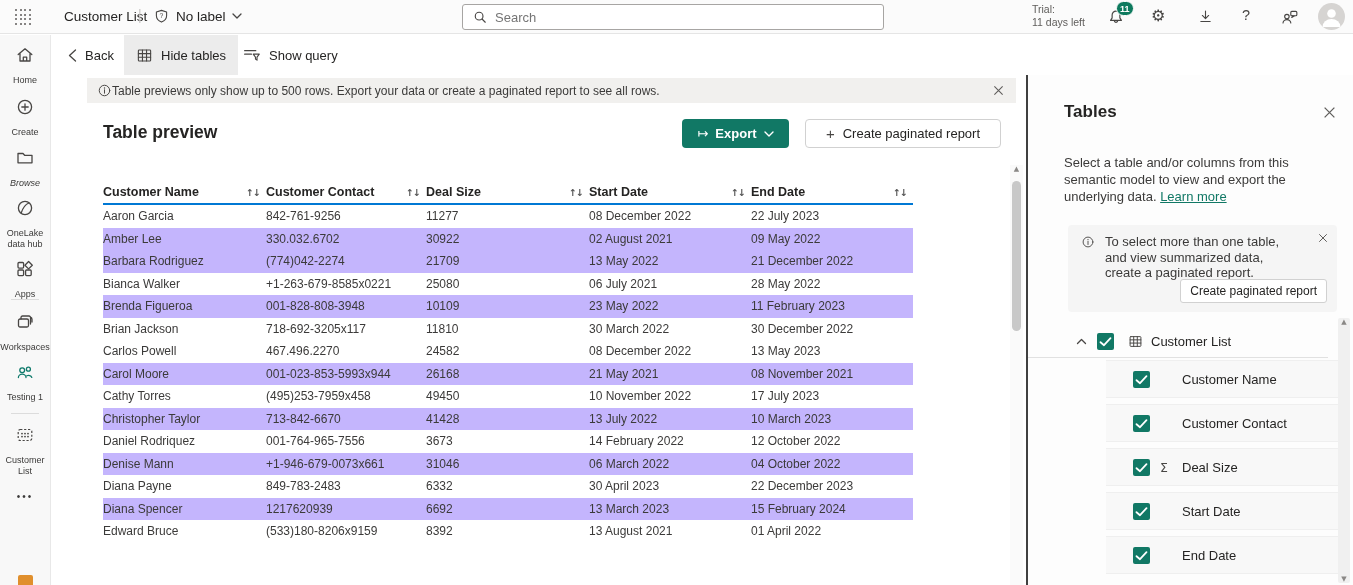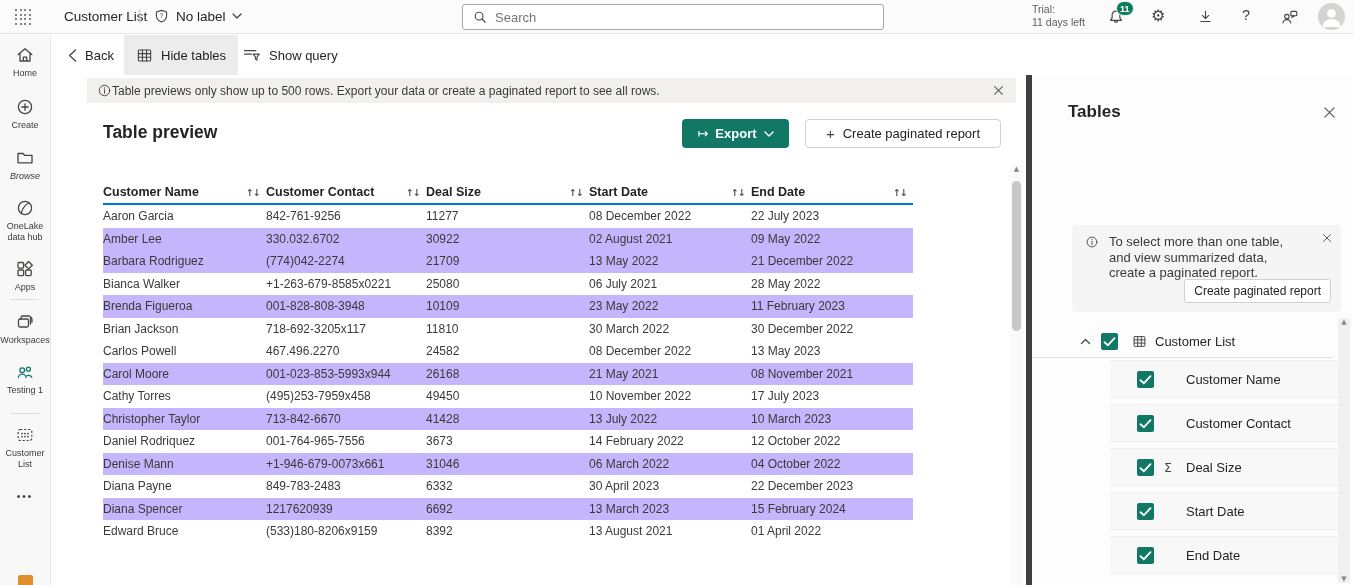--- a/index.html
+++ b/index.html
@@ -23,21 +23,21 @@
   .tbicon { position:absolute; top:8px; cursor:pointer; }
   .badge { position:absolute; left:1116px; top:1px; min-width:16px; height:15px; border-radius:8px; background:#0e7a5e; color:#fff; font-size:9px; font-weight:bold; text-align:center; line-height:15px; padding:0 3px; border:1px solid #fbfbfb; }
   .gear { font-family:"DejaVu Sans",sans-serif; font-size:16px; color:#484644; top:6px; }
   .help { font-size:14.5px; color:#484644; top:7px; }
   .avatar { position:absolute; left:1318px; top:3px; width:27px; height:27px; border-radius:50%; background:#d6d4d2; overflow:hidden; cursor:pointer; }
 
   
   .rail { position:absolute; top:35px; left:0; width:51px; bottom:0; background:#f8f8f8; border-right:1px solid #e8e8e8; }
   .rail-item { position:absolute; left:0; width:50px; text-align:center; cursor:pointer; }
   .rail-item svg { margin:0 auto; }
-  .rail-label { font-size:9px; color:#3b3a39; line-height:10.5px; margin-top:3px; }
+  .rail-label { font-size:9px; color:#3b3a39; line-height:10.5px; margin-top:10px; }
   .rail-div { position:absolute; left:11px; width:28px; height:1px; background:#dcdcdc; }
   .rail-more { position:absolute; left:0; width:50px; text-align:center; font-size:10px; letter-spacing:2px; color:#3b3a39; cursor:pointer; }
   .rail-logo { position:absolute; left:18px; bottom:-6px; width:15px; height:16px; background:#e08f2d; border-radius:2px; }
 
   
   .toolbar { position:absolute; left:52px; top:35px; right:0; height:40px; background:#fff; }
   .tool-btn { position:absolute; top:0; height:40px; display:flex; align-items:center; gap:8px; font-size:13px; color:#252423; cursor:pointer; padding:0 12px; }
   .tool-back { left:4px; }
   .tool-hide { left:72px; background:#ececec; }
   .tool-query { left:178px; }
@@ -60,21 +60,21 @@
   .tr { display:flex; height:22.5px; align-items:center; }
   .tr.alt { background:#c4b5fd; }
   .td { font-size:12px; color:#3b3a39; padding-right:8px; overflow:hidden; white-space:nowrap; }
   .c0{width:163px}.c1{width:160px}.c2{width:163px}.c3{width:162px}.c4{width:162px}
 
   .vscroll { position:absolute; left:958px; top:90px; width:13px; bottom:0; background:#fafafa; }
   .vscroll .arr { width:13px; text-align:center; font-size:7px; color:#8a8886; font-family:"DejaVu Sans",sans-serif; cursor:pointer; }
   .vscroll .thumb { position:absolute; top:16px; left:2px; width:9px; height:150px; background:#c8c8c8; border-radius:5px; cursor:grab; }
 
   
-  .panel { position:absolute; left:1026px; top:75px; right:0; bottom:0; background:#fdfdfd; border-left:6px solid #404040; }
+  .panel { position:absolute; left:1026px; top:75px; right:0; bottom:0; background:#fdfdfd; border-left:2px solid #404040; }
   .panel-title { position:absolute; left:36px; top:27px; font-size:17px; font-weight:600; color:#252423; }
   .panel-close { position:absolute; right:17px; top:31px; cursor:pointer; }
   .panel-desc { position:absolute; left:36px; top:79px; width:258px; font-size:13px; line-height:17px; color:#3b3a39; }
   .learn { color:#117865; text-decoration:underline; cursor:pointer; }
   .infocard { position:absolute; left:40px; top:150px; width:269px; height:87px; background:#f5f5f5; border-radius:4px; }
   .infocard .itext { position:absolute; left:37px; top:9px; width:195px; font-size:13px; line-height:15.5px; color:#3b3a39; }
   .infocard .iicon { position:absolute; left:13px; top:10px; }
   .infocard .iclose { position:absolute; right:9px; top:8px; cursor:pointer; }
   .infocard .ibtn { position:absolute; right:10px; bottom:9px; height:24px; padding:0 9px; background:#fff; border:1px solid #d1d1d1; border-radius:3px; font-size:12px; color:#252423; cursor:pointer; font-family:"Liberation Sans",sans-serif; }
 
@@ -437,20 +437,24 @@
   </div>
 </div>
 
 <div class="panel">
   <div class="panel-title">Tables</div>
   <span class="panel-close">
     <svg width="13" height="13" viewBox="0 0 12 12">
         <path class="xsvg" d="M1.5 1.5 L10.5 10.5 M10.5 1.5 L1.5 10.5"></path>
       </svg>
   </span>
+  <div class="panel-desc">
+    <span>Select a table and/or columns from this semantic model to view and export the underlying data.</span>
+    <span class="learn">Learn more</span>
+  </div>
 
   <div class="infocard">
     <span class="iicon">
       <svg width="14" height="14" viewBox="0 0 20 20">
           <circle class="ic" cx="10" cy="10" r="7"></circle>
           <line class="ic" x1="10" y1="9" x2="10" y2="13.6"></line>
           <circle cx="10" cy="6.6" r="0.9" fill="#484644"></circle>
         </svg>
     </span>
     <div class="itext">To select more than one table, and view summarized data, create a paginated report.</div>

